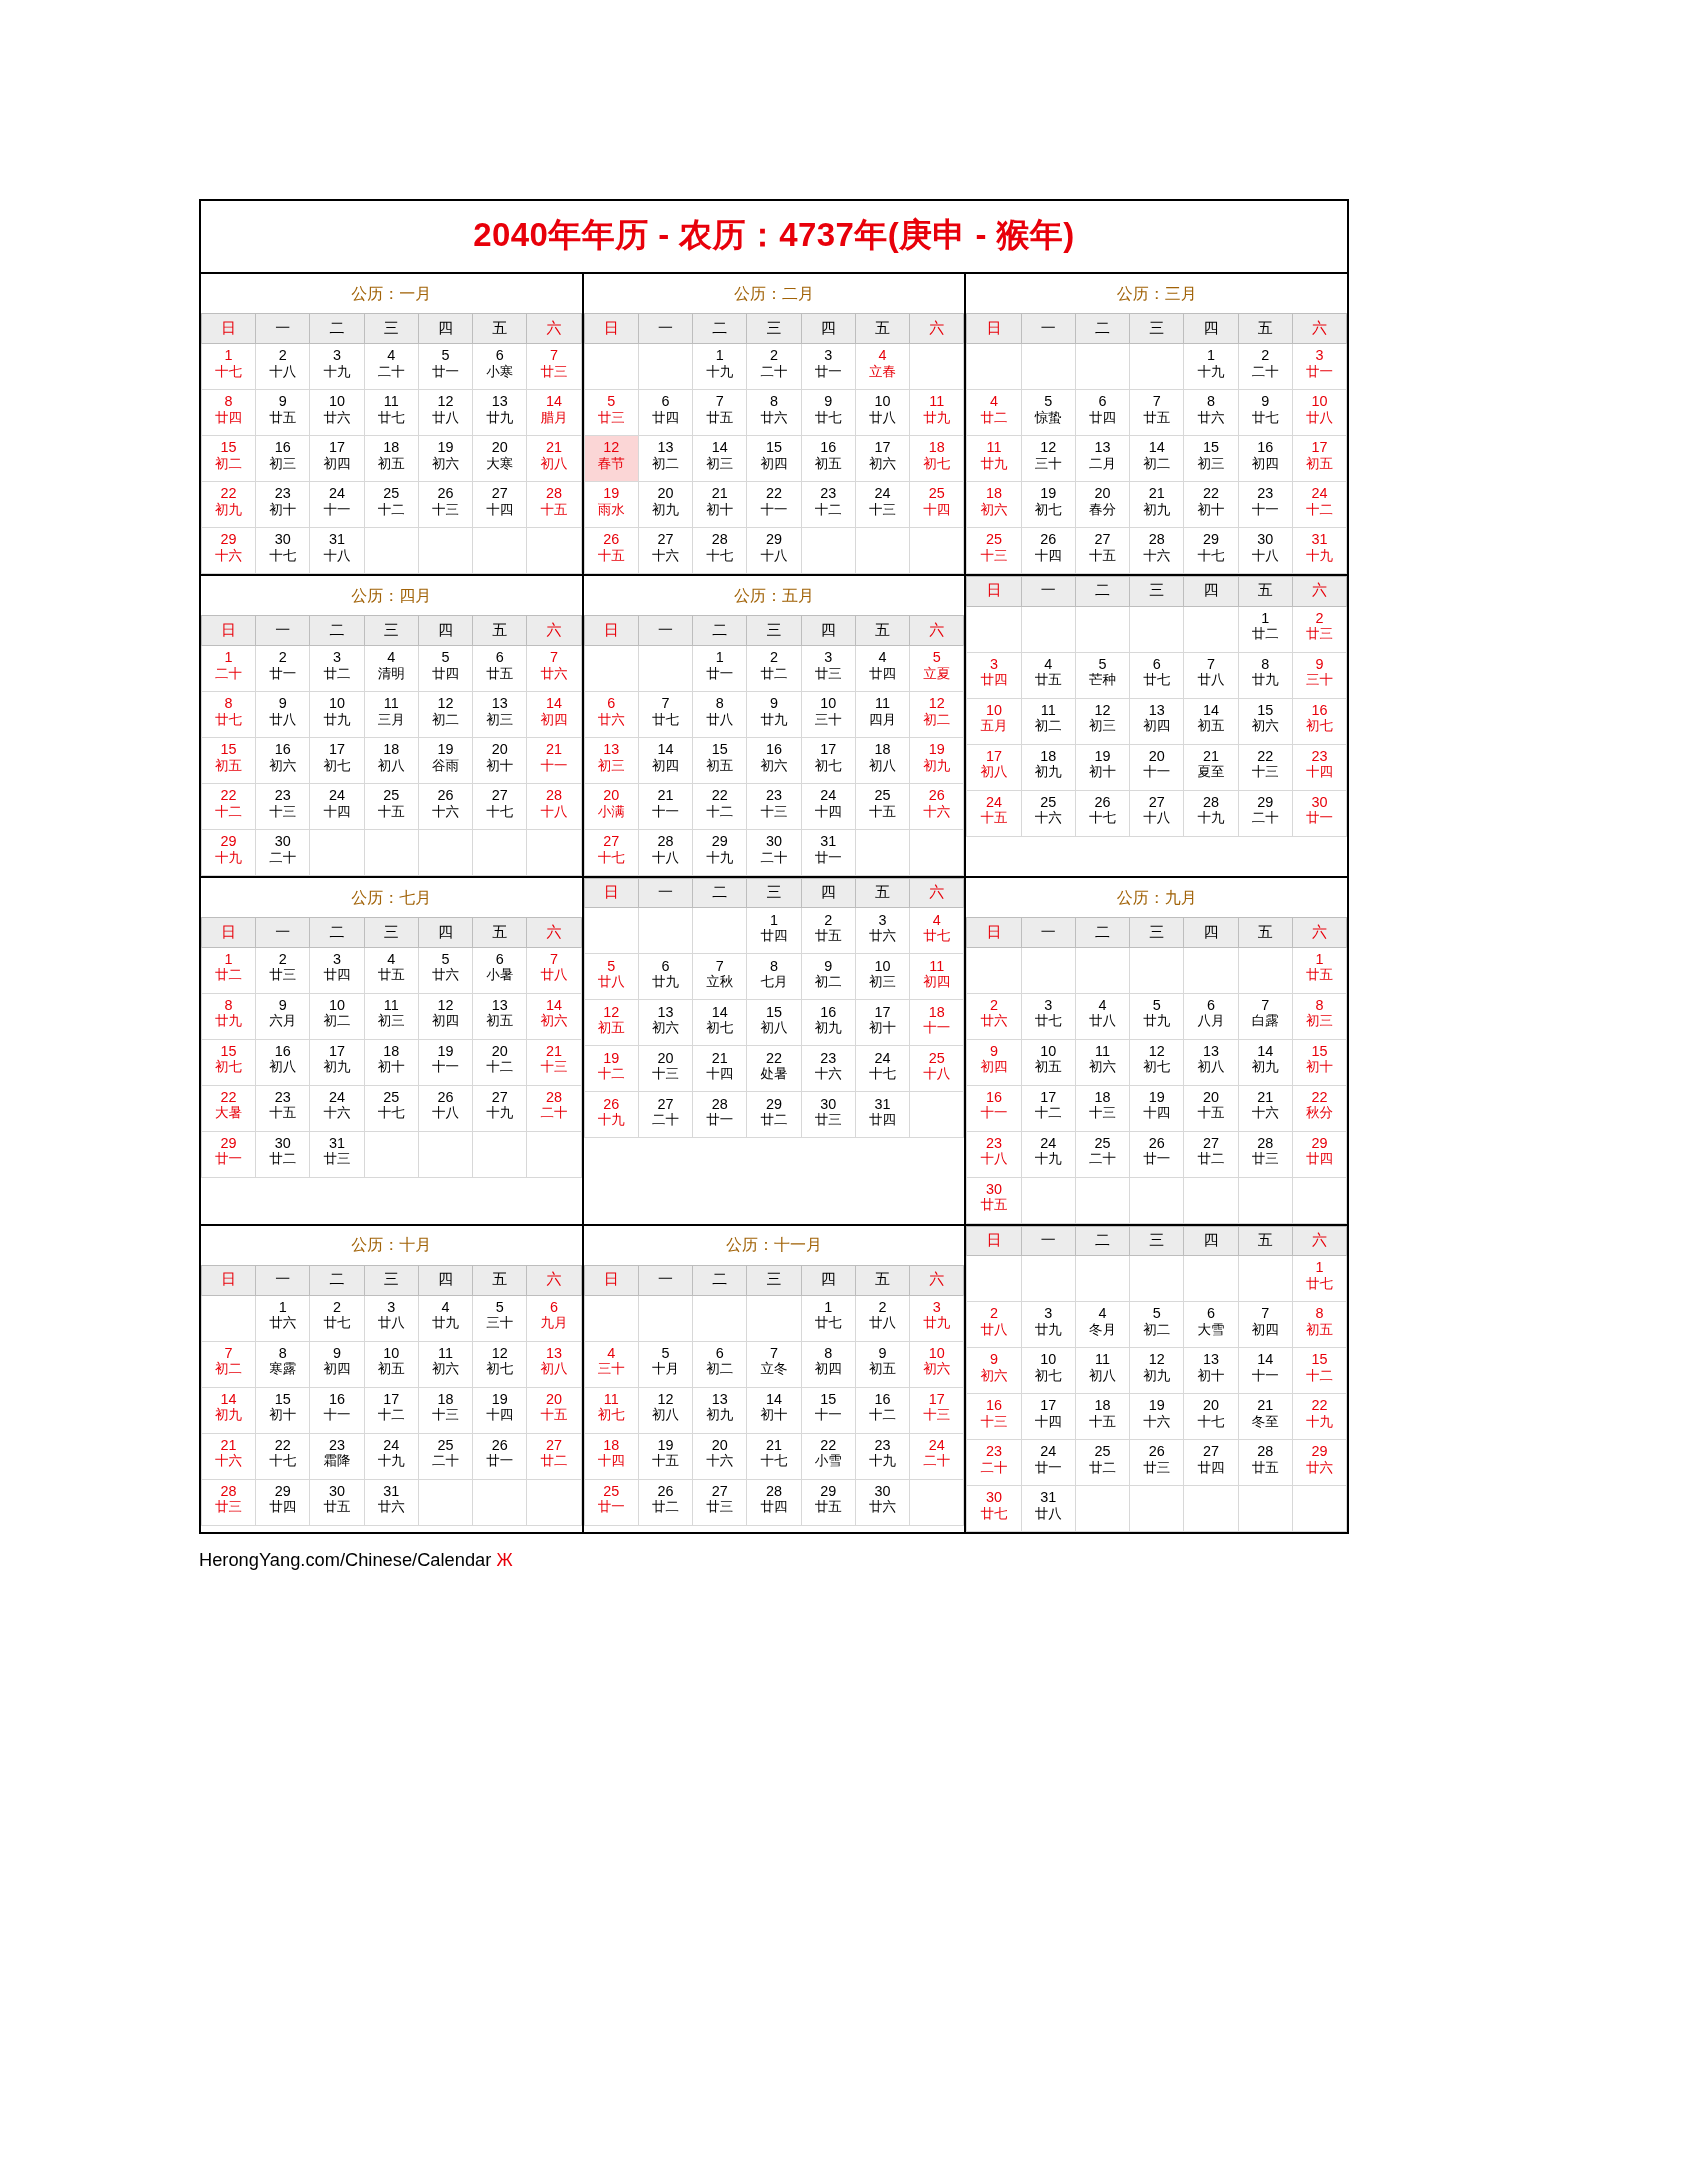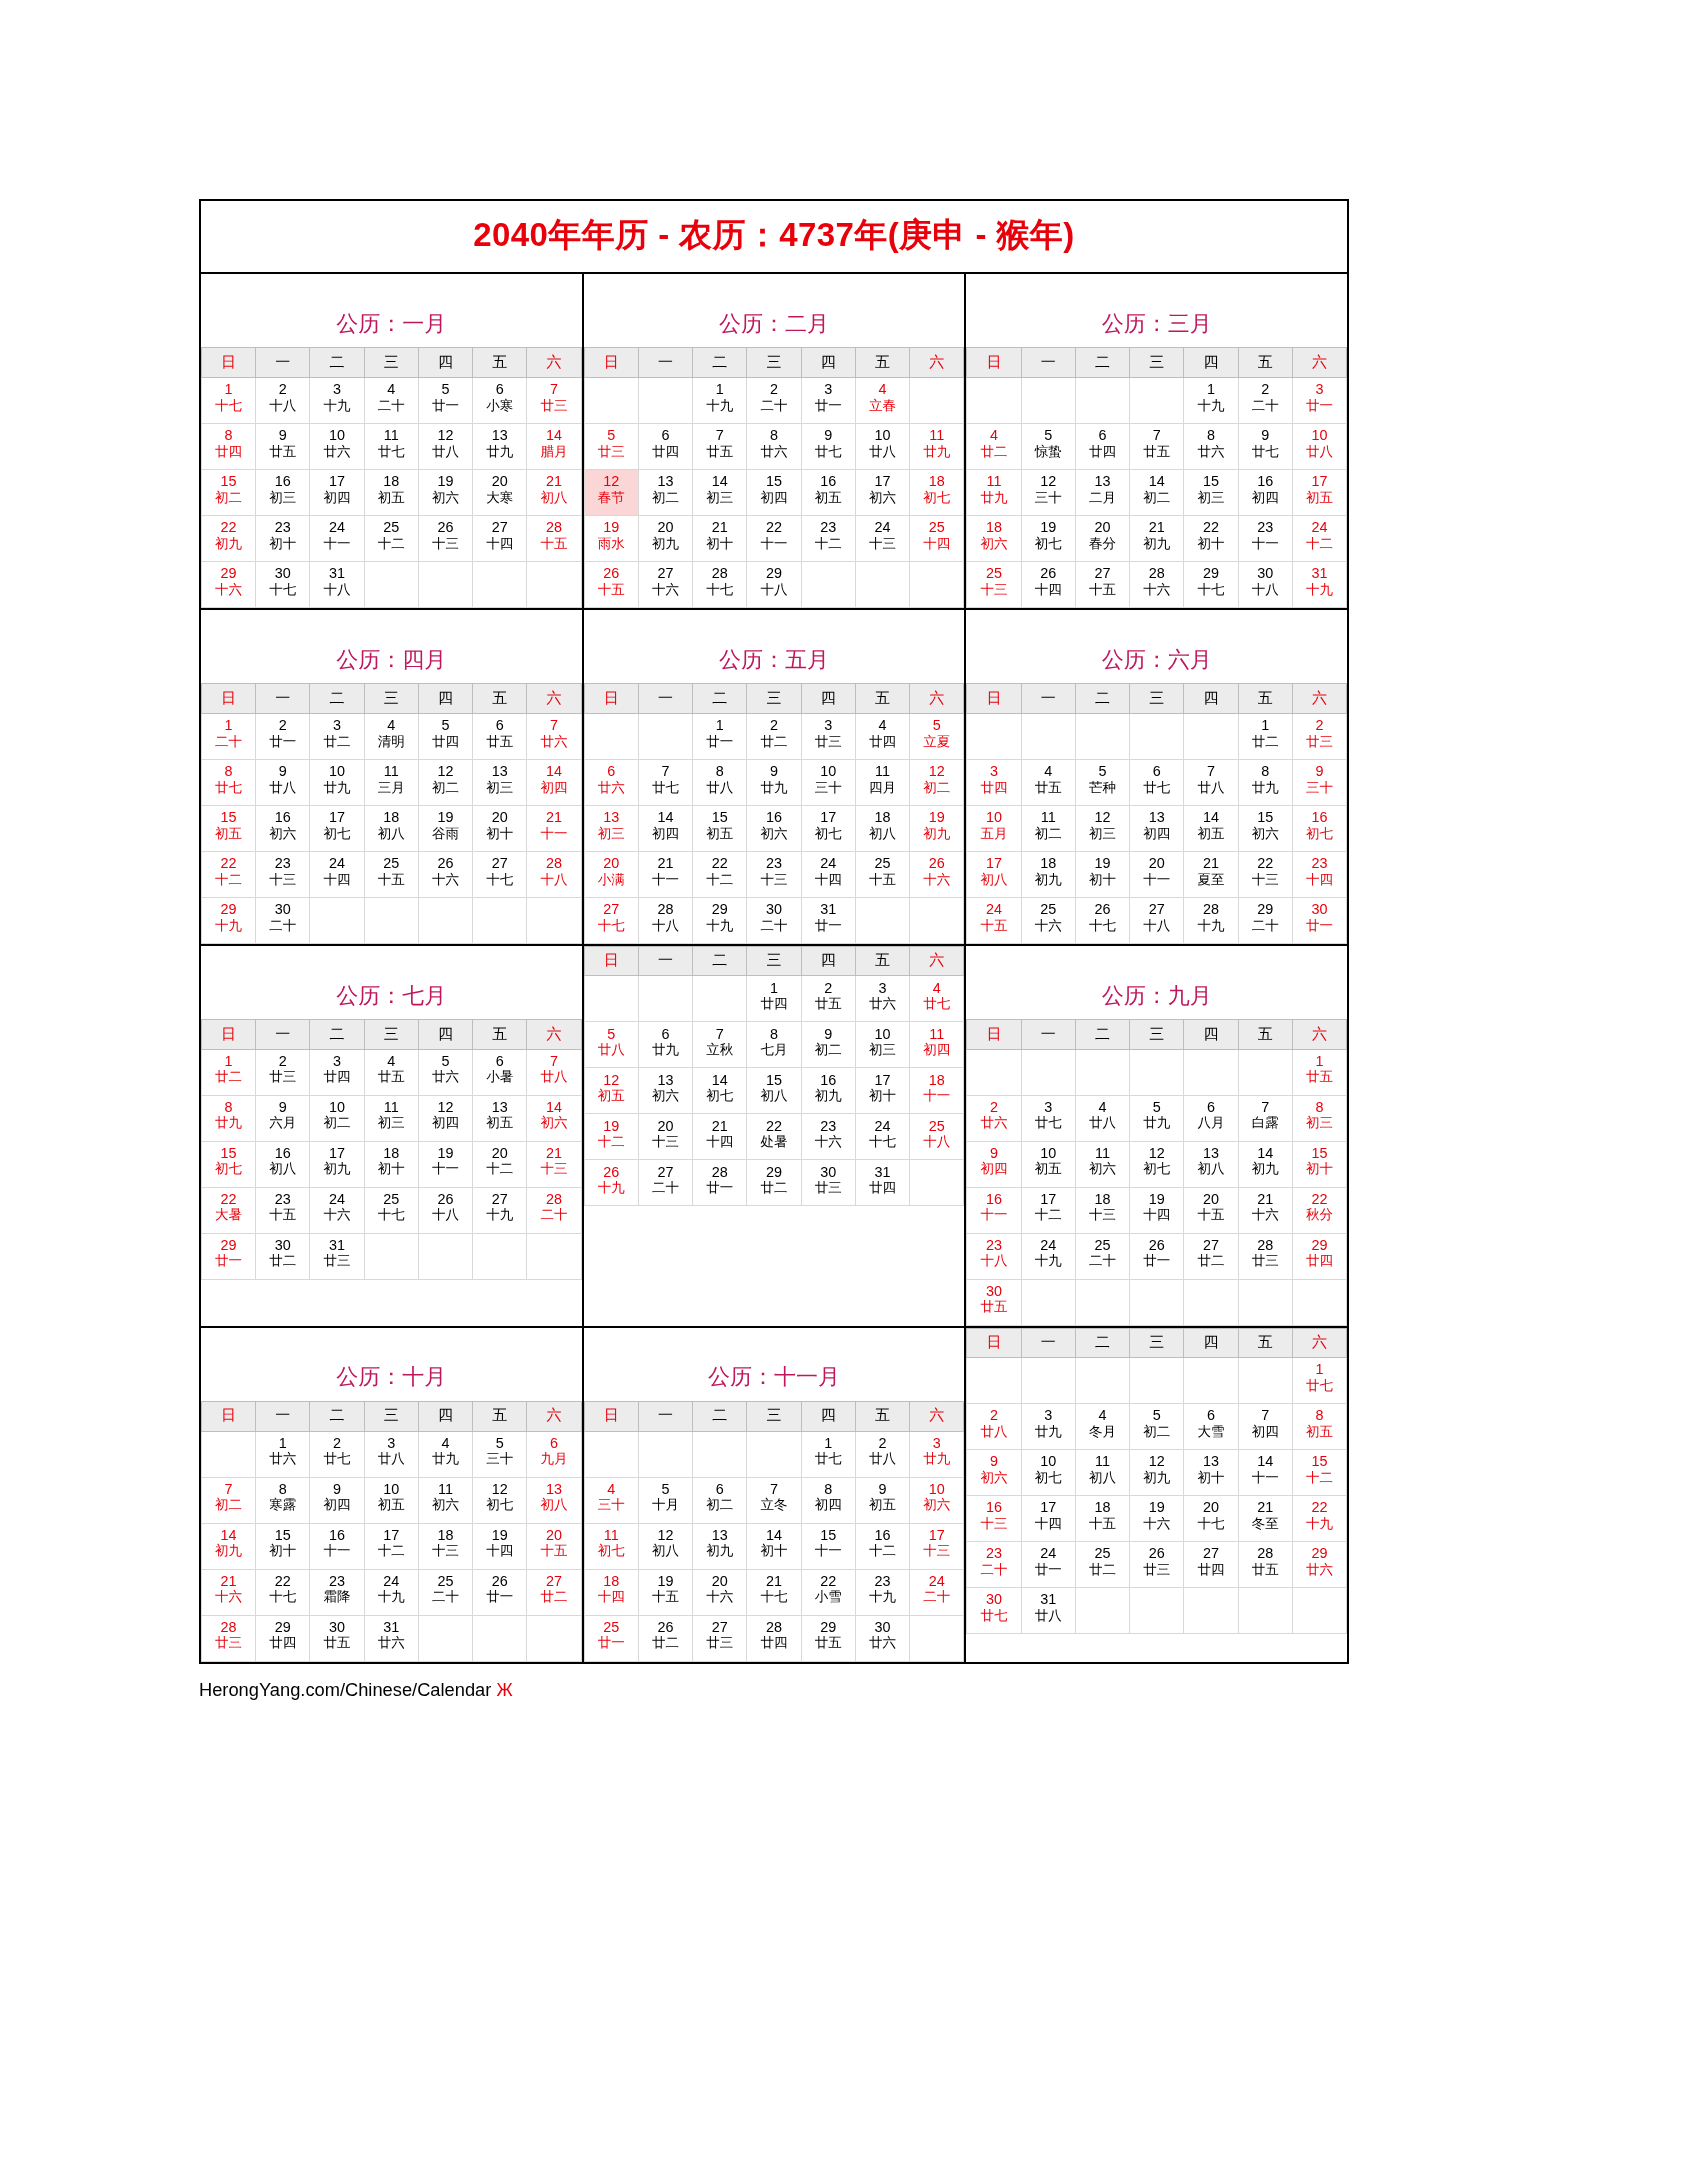--- a/index.html
+++ b/index.html
@@ -46,24 +46,23 @@
     flex: 1 1 0;
     border-right: 2.2px solid #000000;
     box-sizing: border-box;
     padding: 0;
   }
   .month-box:last-child {
     border-right: none;
   }
   .month-title {
     text-align: center;
-    font-size: 22px;
-    color: #be185d;
+    font-size: 16px;
+    color: #a16207;
     padding: 9.6px 0 8.7px 0;
-    margin-top: 25px;
   }
   table.month {
     width: 100%;
     border-collapse: collapse;
     table-layout: fixed;
   }
   table.month th {
     background: #ececec;
     border: 0.9px solid #bdbdbd;
     font-size: 15px;
@@ -885,21 +884,20 @@
                     <div class="daynum">31</div>
                     <div class="lunar">廿一</div>
                   </td>
                   <td class="empty"></td>
                   <td class="empty"></td>
                 </tr>
               </tbody>
             </table>
           </div>
           <div class="month-box">
-            <div class="month-title">公历：六月</div>
             <table class="month">
               <thead>
                 <tr>
                   <th class="we">日</th>
                   <th>一</th>
                   <th>二</th>
                   <th>三</th>
                   <th>四</th>
                   <th>五</th>
                   <th class="we">六</th>

